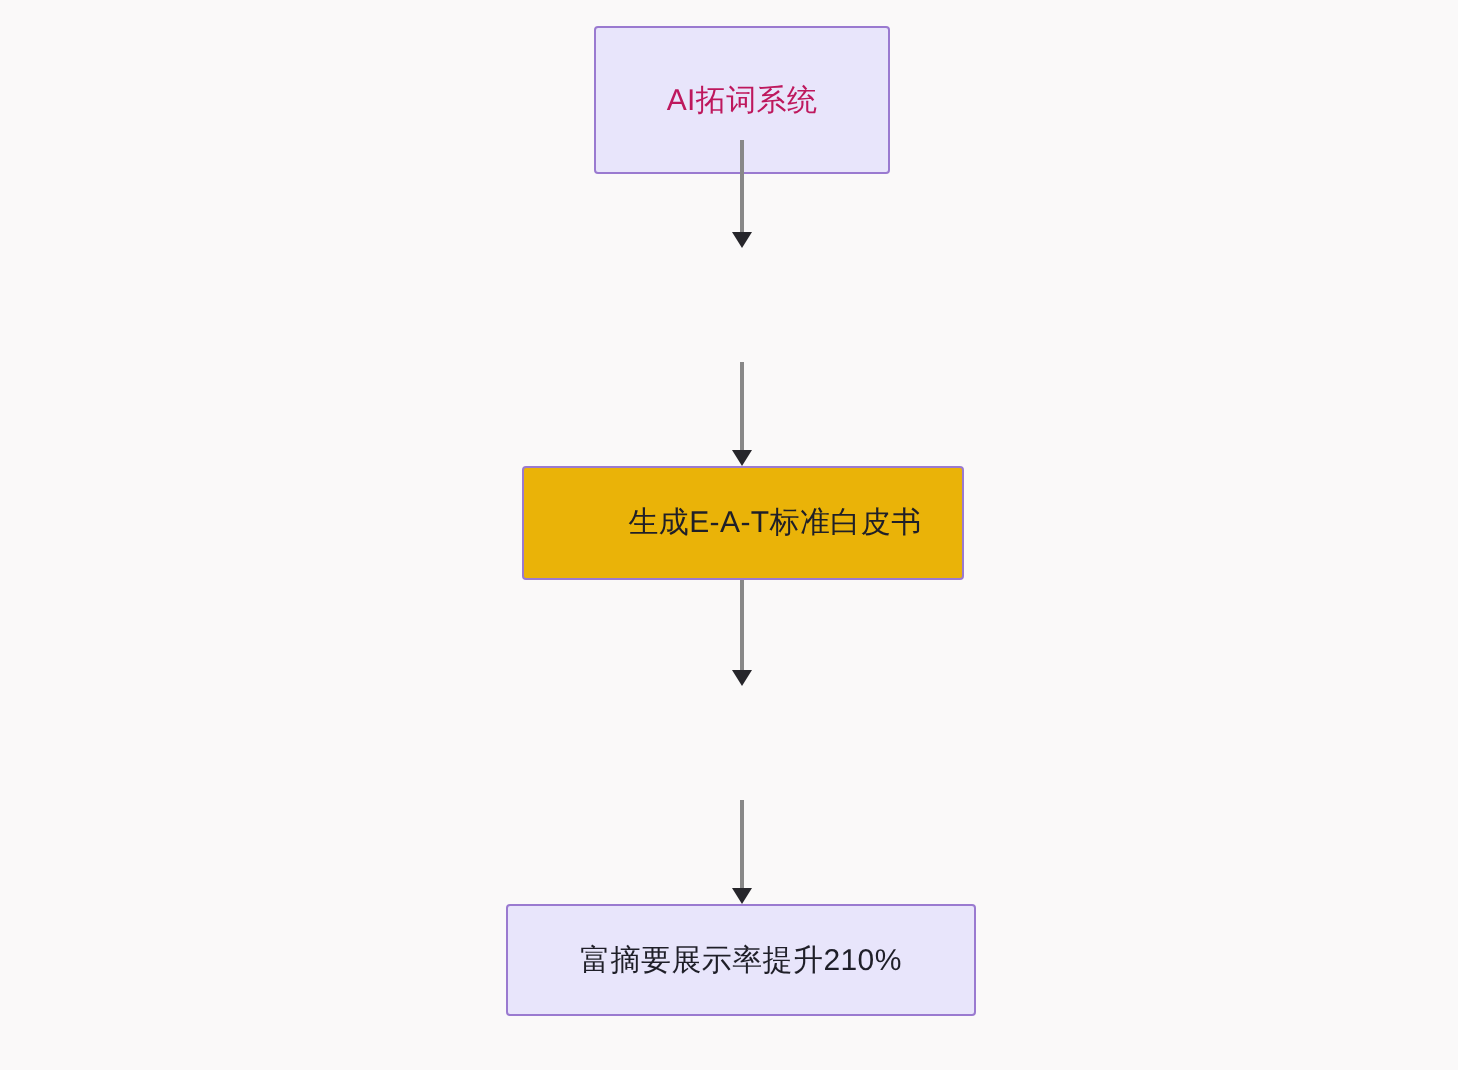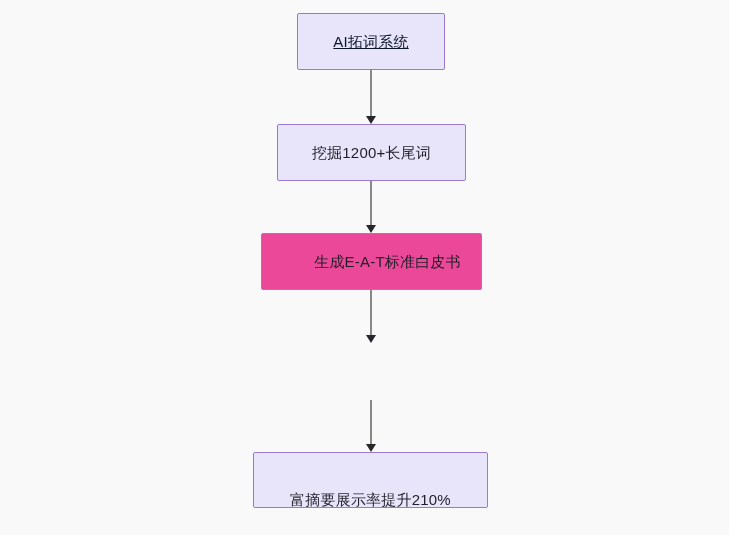--- a/index.html
+++ b/index.html
@@ -56,50 +56,47 @@
     border-right: 5.5px solid transparent;
     border-top: 8px solid #26262b;
     margin-top: -1px;
   }
 </style>
 </head>
 <body style="background: rgb(250, 249, 249);">
 
 <div id="flowchart-canvas">
 
-  <div class="node" style="left: 297px; top: 13px; width: 148px; height: 57px; background: rgb(232, 229, 251); border-color: rgb(154, 122, 208); color: #0f172a; text-decoration: underline;">
+  <div class="node" style="left: 297px; top: 13px; width: 148px; height: 74px; background: rgb(232, 229, 251); border-color: rgb(154, 122, 208); color: #be185d;">
     <span class="node-label">AI拓词系统</span>
   </div>
 
   <div class="connector" style="left: 362px; top: 70px; height: 54px;">
     <div class="shaft" style="background: rgb(136, 136, 136);"></div>
     <div class="head" style="border-top-color: rgb(38, 38, 43);"></div>
   </div>
 
-  <div class="node" style="left: 277px; top: 124px; width: 189px; height: 57px; background: rgb(232, 229, 251); border-color: rgb(154, 122, 208); color: rgb(31, 31, 40);">
-    <span class="node-label">挖掘1200+长尾词</span>
-  </div>
 
   <div class="connector" style="left: 362px; top: 181px; height: 52px;">
     <div class="shaft" style="background: rgb(136, 136, 136);"></div>
     <div class="head" style="border-top-color: rgb(38, 38, 43);"></div>
   </div>
 
-  <div class="node" style="left: 261px; top: 233px; width: 221px; height: 57px; background: #ec4899; border-color: rgb(154, 122, 208); color: rgb(31, 31, 40); padding-left: 32px;">
+  <div class="node" style="left: 261px; top: 233px; width: 221px; height: 57px; background: #eab308; border-color: rgb(154, 122, 208); color: rgb(31, 31, 40); padding-left: 32px;">
     <span class="node-label">生成E-A-T标准白皮书</span>
   </div>
 
   <div class="connector" style="left: 362px; top: 290px; height: 53px;">
     <div class="shaft" style="background: rgb(136, 136, 136);"></div>
     <div class="head" style="border-top-color: rgb(38, 38, 43);"></div>
   </div>
 
 
   <div class="connector" style="left: 362px; top: 400px; height: 52px;">
     <div class="shaft" style="background: rgb(136, 136, 136);"></div>
     <div class="head" style="border-top-color: rgb(38, 38, 43);"></div>
   </div>
 
-  <div class="node" style="left: 253px; top: 452px; width: 235px; height: 56px; background: rgb(232, 229, 251); border-color: rgb(154, 122, 208); color: rgb(31, 31, 40); align-items: flex-end;">
+  <div class="node" style="left: 253px; top: 452px; width: 235px; height: 56px; background: rgb(232, 229, 251); border-color: rgb(154, 122, 208); color: rgb(31, 31, 40);">
     <span class="node-label">富摘要展示率提升210%</span>
   </div>
 
 </div>
 
 </body></html>

